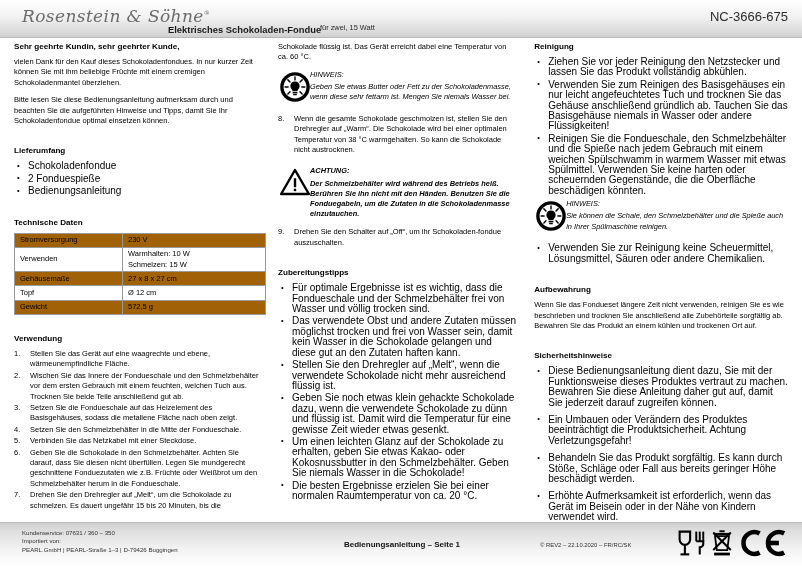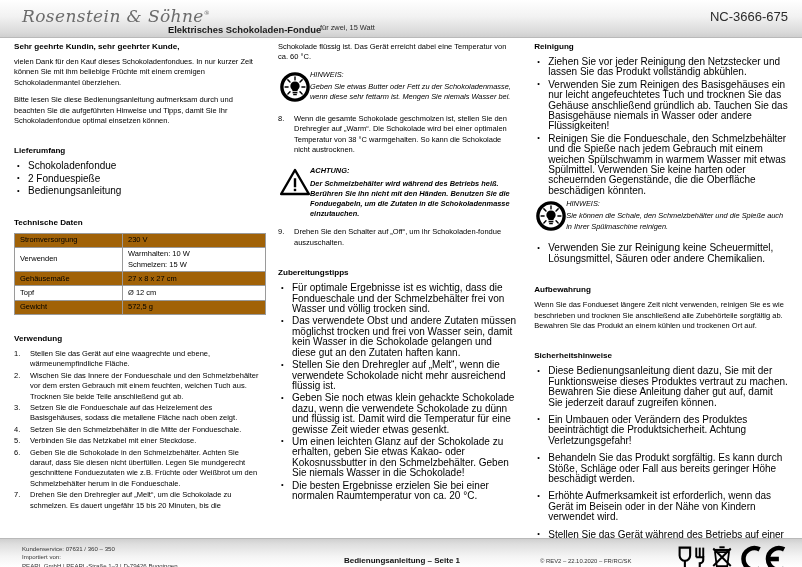--- a/index.html
+++ b/index.html
@@ -129,21 +129,21 @@
     font-style: italic;
   }
   .note .bd .lbl { font-style: italic; display: block; margin-bottom: 2px; }
   .note.warn .bd { font-weight: bold; }
   .note.warn .bd .lbl { font-weight: bold; }
 
   
   .footer {
     position: absolute;
     left: 0; right: 0; bottom: 0;
-    height: 29px;
+    height: 45px;
     background: linear-gradient(to bottom, #cfcfcf 0%, #dedede 18%, #f4f4f4 62%, #ffffff 100%);
     border-top: 1px solid #b9b9b9;
   }
   .ft-left {
     position: absolute; left: 22px; top: 6px;
     font-size: 6.1px; line-height: 8.4px; color: #333;
   }
   .ft-center {
     position: absolute; left: 344px; top: 17px;
     font-size: 8px; font-weight: bold; color: #111;

